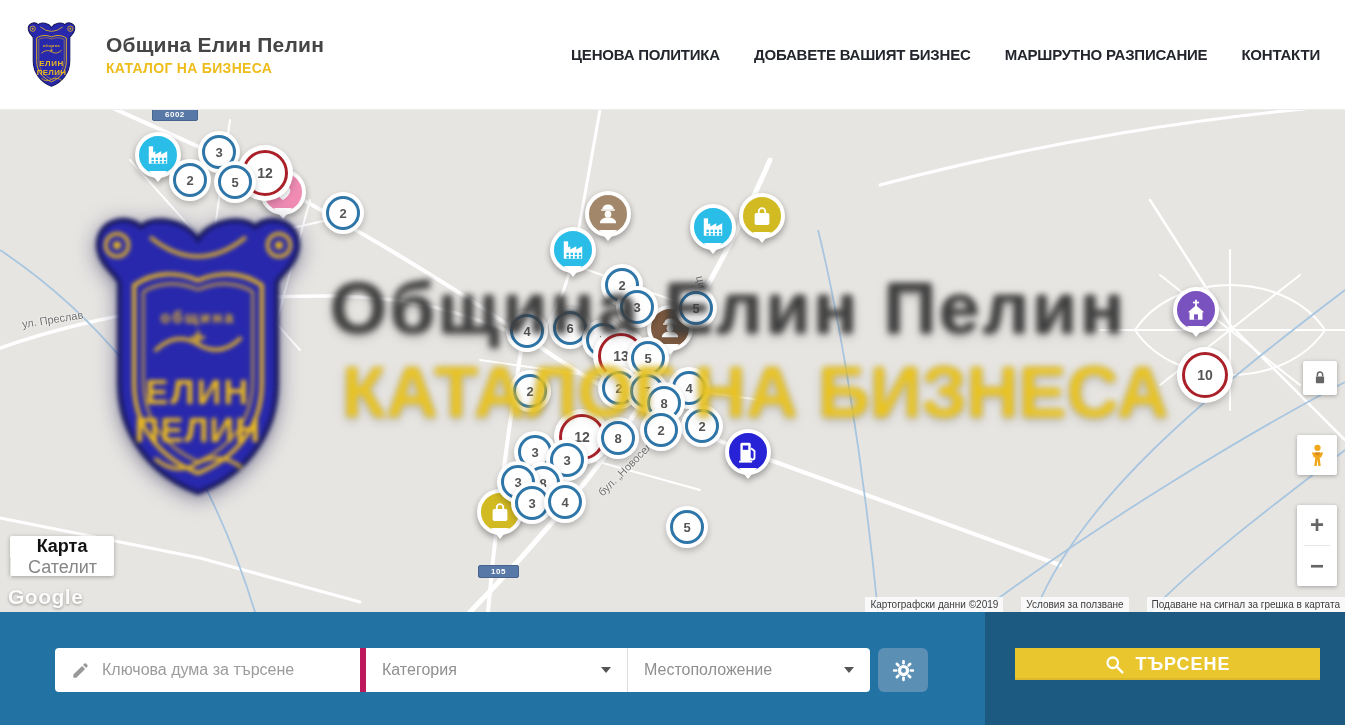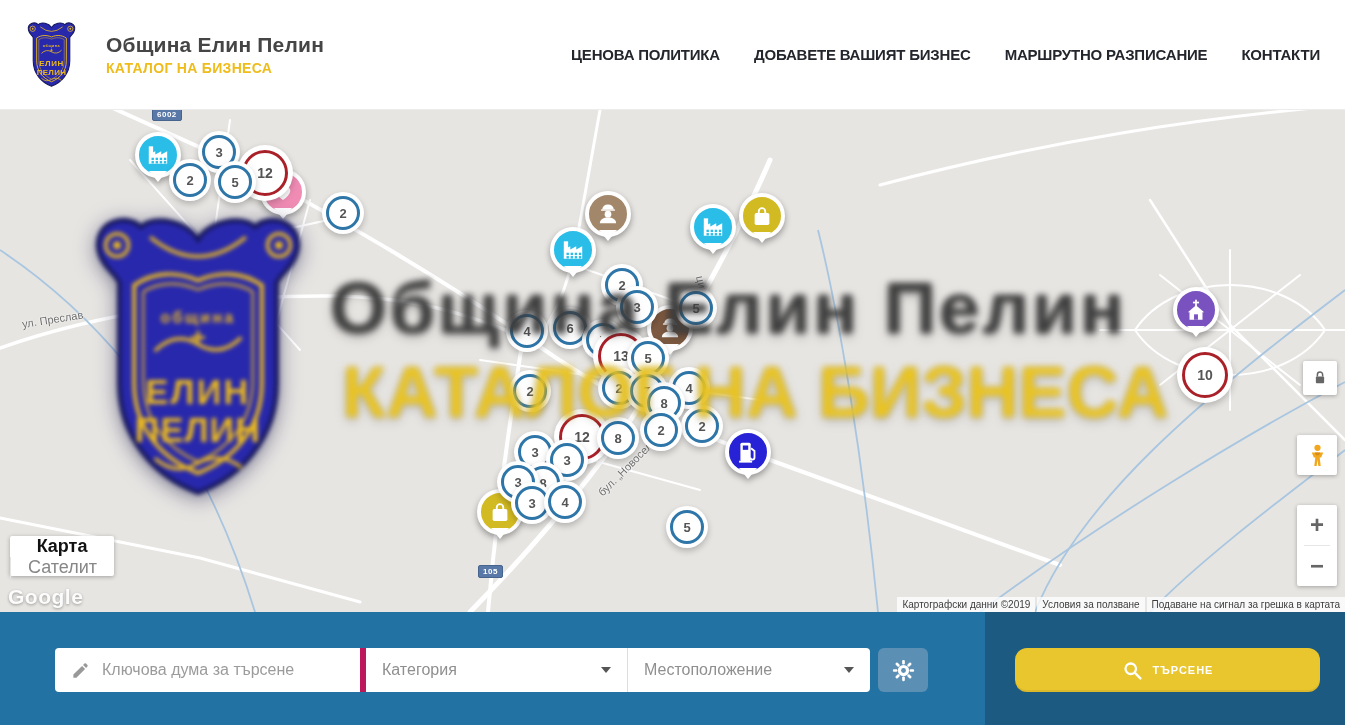--- a/index.html
+++ b/index.html
@@ -16,21 +16,21 @@
   nav a { font-weight:bold; font-size:15px; color:#23262c; text-decoration:none; letter-spacing:-.2px; margin-left:34px; cursor:pointer; white-space:nowrap; }
 
   
   .map { position:relative; width:1345px; height:502px; background:#e7e5e2; overflow:hidden; cursor:grab; }
   .roads { position:absolute; left:0; top:0; z-index:1; }
   #labels-layer { position:absolute; inset:0; z-index:2; pointer-events:none; }
   #pins-layer { position:absolute; inset:0; z-index:3; }
   #clusters-layer { position:absolute; inset:0; z-index:4; }
 
   .street-label { position:absolute; font-size:11px; color:#6e6e6e; white-space:nowrap; transform-origin:0 50%; text-shadow:0 0 2px #fff,0 0 2px #fff; }
-  .road-badge { position:absolute; background:#5878a8; color:#fff; font-size:8px; font-weight:bold; padding:1px 4px; border-radius:2px; border:1px solid #47648f; letter-spacing:.5px; line-height:9px; }
+  .road-badge { position:absolute; background:#5878a8; color:#fff; font-size:8px; font-weight:bold; padding:1px 12px; border-radius:2px; border:1px solid #47648f; letter-spacing:.5px; line-height:9px; }
 
   .pin { position:absolute; width:46px; height:46px; border-radius:50%; border:4px solid #fff; display:flex; align-items:center; justify-content:center; filter:drop-shadow(0 3px 3px rgba(0,0,0,.35)); cursor:pointer; }
   .pin::after { content:""; position:absolute; left:50%; top:100%; transform:translateX(-50%); margin-top:-3px; border:9px solid transparent; border-top:11px solid #fff; border-bottom:0; }
 
   .cluster { position:absolute; width:34px; height:34px; border-radius:50%; background:#fff; border:3px solid #2e75a8; box-shadow:0 0 0 4px #fff, 0 3px 6px 4px rgba(0,0,0,.22); display:flex; align-items:center; justify-content:center; font-size:13px; font-weight:bold; color:#555; cursor:pointer; }
   .cluster.big { width:46px; height:46px; border-width:3.5px; font-size:14px; box-shadow:0 0 0 5px #fff, 0 3px 7px 5px rgba(0,0,0,.22); }
   .cluster.red { border-color:#aa2028; }
 
   .wm-crest { position:absolute; left:84px; top:102px; z-index:6; filter:blur(2px) drop-shadow(0 4px 10px rgba(5,5,60,.5)); pointer-events:none; }
   .wm-title { position:absolute; left:330px; top:156px; font-size:73px; font-weight:bold; color:#3e3e3e; letter-spacing:3px; white-space:nowrap; z-index:6; filter:blur(3.2px) drop-shadow(0 3px 4px rgba(0,0,0,.3)); pointer-events:none; }
@@ -43,37 +43,37 @@
 
   .ctrl { position:absolute; background:#fff; box-shadow:0 1px 4px rgba(0,0,0,.3); border-radius:2px; z-index:8; display:flex; align-items:center; justify-content:center; }
   .lock-btn { left:1303px; top:251px; width:34px; height:34px; cursor:pointer; }
   .pegman-btn { left:1297px; top:325px; width:40px; height:40px; cursor:pointer; }
   .zoom-ctrl { left:1297px; top:395px; width:40px; height:81px; flex-direction:column; }
   .zoom-ctrl button { font-family:inherit; border:none; background:none; width:40px; height:40px; font-size:24px; font-weight:bold; color:#666; cursor:pointer; line-height:40px; }
   .zoom-divider { width:26px; height:1px; background:#e6e6e6; }
 
   .google-logo { position:absolute; left:8px; bottom:3px; font-size:21px; font-weight:bold; color:rgba(255,255,255,.95); text-shadow:0 1px 3px rgba(0,0,0,.35); letter-spacing:.5px; z-index:8; }
   .attribution { position:absolute; right:0; bottom:0; display:flex; gap:2px; z-index:9; font-size:10px; color:#3c3c3c; line-height:15px; }
-  .attribution span { background:rgba(255,255,255,.78); padding:0 5px; white-space:nowrap; }
+  .attribution span { background:rgba(255,255,255,.78); padding:0 5px; white-space:nowrap;margin-left:16px; }
 
   
   .search-section { position:relative; height:113px; background:#2372a4; }
   .search-right { position:absolute; left:985px; top:0; width:360px; height:113px; background:#1d5a82; }
   .input-group { position:absolute; left:55px; top:36px; width:815px; height:44px; background:#fff; border-radius:4px; display:flex; z-index:2; align-items:stretch; }
   .field { position:relative; display:flex; align-items:center; }
   .field-keyword { width:305px; }
   .field-category { width:267px; border-left:6px solid #be185d; cursor:pointer;align-items:center; }
   .field-location { width:243px; border-left:1px solid #ddd; cursor:pointer; }
   .field-keyword svg { margin-left:16px; flex-shrink:0; }
   .field-keyword input { border:none; outline:none; font-size:16px; color:#555; width:100%; padding:0 10px 0 12px; font-family:inherit; background:transparent; }
   .field-keyword input::placeholder { color:#9b9b9b; }
   .select-value { padding-left:16px; font-size:16px; color:#8f8f8f; flex:1; }
   .caret { margin-right:16px; flex-shrink:0; }
   .gear-btn { position:absolute; left:878px; top:36px; width:50px; height:44px; background:#5b8fb4; border:none; border-radius:6px; display:flex; align-items:center; justify-content:center; cursor:pointer; z-index:2; }
-  .submit-btn { position:absolute; left:1015px; top:36px; width:305px; height:44px; background:#e9c52e; border:none; border-radius:12px; color:#fff; font-weight:bold; font-size:11px; letter-spacing:1px; display:flex; align-items:center; justify-content:center; gap:10px; cursor:pointer; font-family:inherit; z-index:2; box-shadow:inset 0 -2px 0 rgba(0,0,0,.06); }
+  .submit-btn { position:absolute; left:1015px; top:36px; width:305px; height:32px; background:#e9c52e; border:none; border-radius:0; color:#fff; font-weight:bold; font-size:18px; letter-spacing:1px; display:flex; align-items:center; justify-content:center; gap:10px; cursor:pointer; font-family:inherit; z-index:2; box-shadow:inset 0 -2px 0 rgba(0,0,0,.06); }
 </style>
 </head>
 <body>
 
 <svg style="position:absolute;width:0;height:0" aria-hidden="true">
   <symbol id="crest-symbol" viewBox="0 0 200 256">
     <path d="M100 24 C90 8 62 2 50 13 C36 0 8 9 13 34 C16 48 28 54 31 62 L31 150 C31 198 62 232 100 246 C138 232 169 198 169 150 L169 62 C172 54 184 48 187 34 C192 9 164 0 150 13 C138 2 110 8 100 24 Z" fill="#2828ac" stroke="#181860" stroke-width="4"></path>
     <circle cx="29" cy="29" r="10" fill="none" stroke="#e8b820" stroke-width="3"></circle>
     <circle cx="29" cy="29" r="3.5" fill="#e8b820"></circle>
     <circle cx="171" cy="29" r="10" fill="none" stroke="#e8b820" stroke-width="3"></circle>

